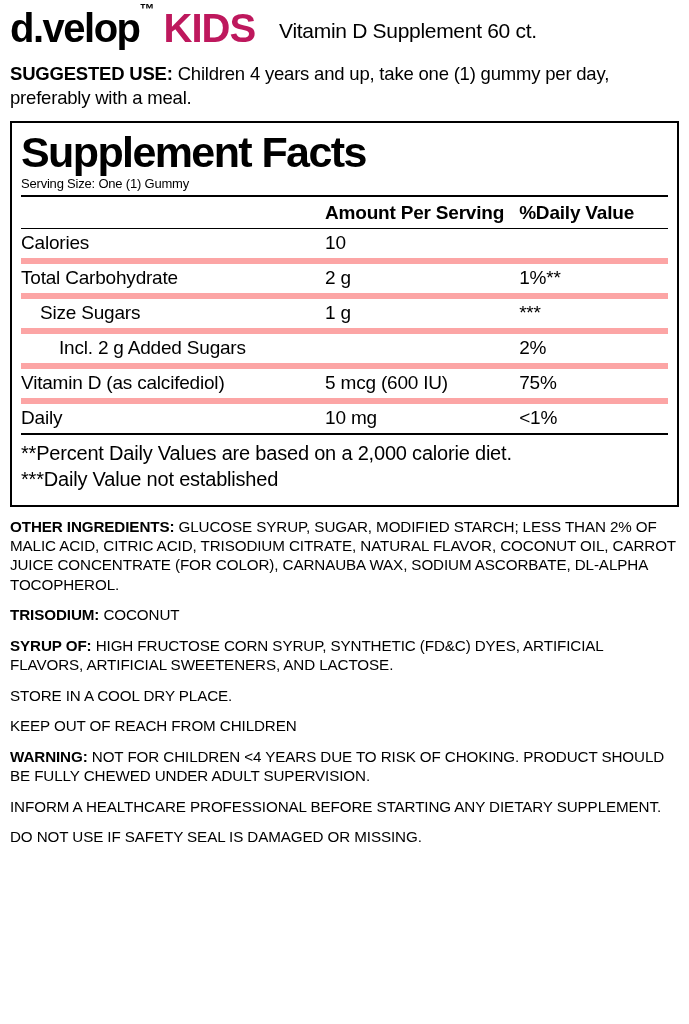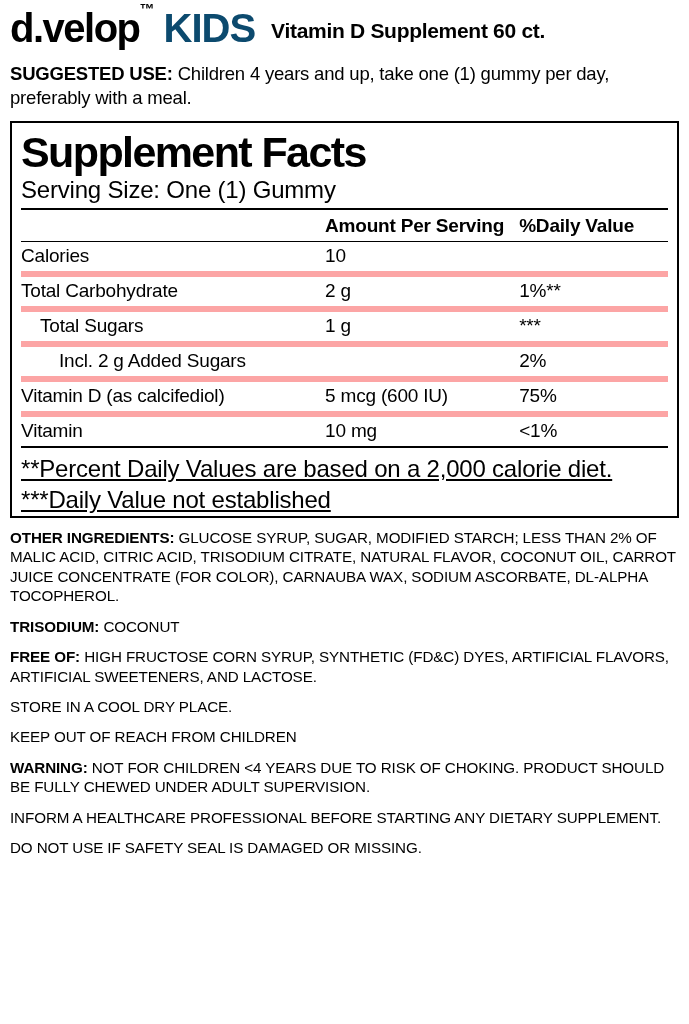--- a/index.html
+++ b/index.html
@@ -42,52 +42,52 @@
   }
   .brand-kids {
     font-weight: bold;
     font-size: 40px;
     letter-spacing: -1px;
     line-height: 1;
     color: #7fd0cf;
     margin-left: 9px;
   }
   .brand-product {
-    font-weight: bold;
+    font-weight: normal;
     font-size: 21px;
-    margin-left: 16px;
+    margin-left: 24px;
     letter-spacing: -0.3px;
     position: relative;
     top: -4px;
   }
 
   
   .suggested {
     margin-top: 14px;
     font-size: 18.5px;
     line-height: 1.28;
     letter-spacing: -0.2px;
   }
   .suggested b { font-weight: bold; }
 
   
   .panel {
     margin-top: 12px;
     border: 2.5px solid #000;
-    padding: 6px 9px 0 9px;
+    padding: 6px 9px 12px 9px;
   }
   .sf-title {
     font-size: 43px;
     font-weight: bold;
     letter-spacing: -1.6px;
     line-height: 1.0;
     margin: 2px 0 2px 0;
   }
   .serving {
-    font-size: 24px;
+    font-size: 13px;
     letter-spacing: -0.2px;
     margin-bottom: 4px;
   }
   table.facts {
     width: 100%;
     border-collapse: collapse;
     font-size: 19px;
   }
   table.facts th, table.facts td {
     text-align: left;
@@ -107,45 +107,44 @@
     border-bottom: 6px solid #fca5a5;
   }
   table.facts tbody tr:first-child td { border-top: none; }
   .col-name { width: 47%; }
   .col-amt  { width: 30%; }
   .col-dv   { width: 23%; }
   .indent-1 { padding-left: 19px !important; }
   .indent-2 { padding-left: 38px !important; }
   .thick-bottom td { border-bottom: 2.5px solid #000 !important; }
   .footnotes {
-    font-size: 24px;
+    font-size: 20px;
     line-height: 1.28;
     letter-spacing: -0.2px;
     margin-top: 6px;
-    text-decoration: underline;
   }
 
   
   .blocks { margin-top: 10px; }
   .blk {
     font-size: 15.2px;
     line-height: 1.28;
     letter-spacing: -0.1px;
     margin-bottom: 11px;
   }
   .blk b { font-weight: bold; }
 </style>
 </head>
 <body>
 
 <div class="page">
 
   <div class="brand-row">
     <span class="brand-name"><span>d.velop</span><span class="brand-tm">™</span></span>
-    <span class="brand-kids" style="color: #0c4a6e;">KIDS</span>
+    <span class="brand-kids" style="color: #be185d;">KIDS</span>
     <span class="brand-product">Vitamin D Supplement 60 ct.</span>
   </div>
 
   <div class="suggested">
     <b>SUGGESTED USE:</b><span> Children 4 years and up, take one (1) gummy per day, preferably with a meal.</span>
   </div>
 
   <div class="panel">
     <div class="sf-title">Supplement Facts</div>
     <div class="serving">Serving Size: One (1) Gummy</div>
@@ -163,57 +162,57 @@
           <td class="col-name">Calories</td>
           <td class="col-amt">10</td>
           <td class="col-dv"></td>
         </tr>
         <tr>
           <td class="col-name">Total Carbohydrate</td>
           <td class="col-amt">2 g</td>
           <td class="col-dv">1%**</td>
         </tr>
         <tr>
-          <td class="col-name indent-1">Total Sugars</td>
+          <td class="col-name indent-1">Size Sugars</td>
           <td class="col-amt">1 g</td>
           <td class="col-dv">***</td>
         </tr>
         <tr>
           <td class="col-name indent-2">Incl. 2 g Added Sugars</td>
           <td class="col-amt"></td>
           <td class="col-dv">2%</td>
         </tr>
         <tr>
           <td class="col-name">Vitamin D (as calcifediol)</td>
           <td class="col-amt">5 mcg (600 IU)</td>
           <td class="col-dv">75%</td>
         </tr>
         <tr class="thick-bottom">
-          <td class="col-name">Vitamin</td>
+          <td class="col-name">Daily</td>
           <td class="col-amt">10 mg</td>
           <td class="col-dv">&lt;1%</td>
         </tr>
       </tbody>
     </table>
 
     <div class="footnotes">
       <div>**Percent Daily Values are based on a 2,000 calorie diet.</div>
       <div>***Daily Value not established</div>
     </div>
   </div>
 
   <div class="blocks">
     <div class="blk">
       <b>OTHER INGREDIENTS:</b><span> GLUCOSE SYRUP, SUGAR, MODIFIED STARCH; LESS THAN 2% OF MALIC ACID, CITRIC ACID, TRISODIUM CITRATE, NATURAL FLAVOR, COCONUT OIL, CARROT JUICE CONCENTRATE (FOR COLOR), CARNAUBA WAX, SODIUM ASCORBATE, DL-ALPHA TOCOPHEROL.</span>
     </div>
     <div class="blk">
       <b>TRISODIUM:</b><span> COCONUT</span>
     </div>
     <div class="blk">
-      <b>FREE OF:</b><span> HIGH FRUCTOSE CORN SYRUP, SYNTHETIC (FD&amp;C) DYES, ARTIFICIAL FLAVORS, ARTIFICIAL SWEETENERS, AND LACTOSE.</span>
+      <b>SYRUP OF:</b><span> HIGH FRUCTOSE CORN SYRUP, SYNTHETIC (FD&amp;C) DYES, ARTIFICIAL FLAVORS, ARTIFICIAL SWEETENERS, AND LACTOSE.</span>
     </div>
     <div class="blk">
       <span>STORE IN A COOL DRY PLACE.</span>
     </div>
     <div class="blk">
       <span>KEEP OUT OF REACH FROM CHILDREN</span>
     </div>
     <div class="blk">
       <b>WARNING:</b><span> NOT FOR CHILDREN &lt;4 YEARS DUE TO RISK OF CHOKING. PRODUCT SHOULD BE FULLY CHEWED UNDER ADULT SUPERVISION.</span>
     </div>

